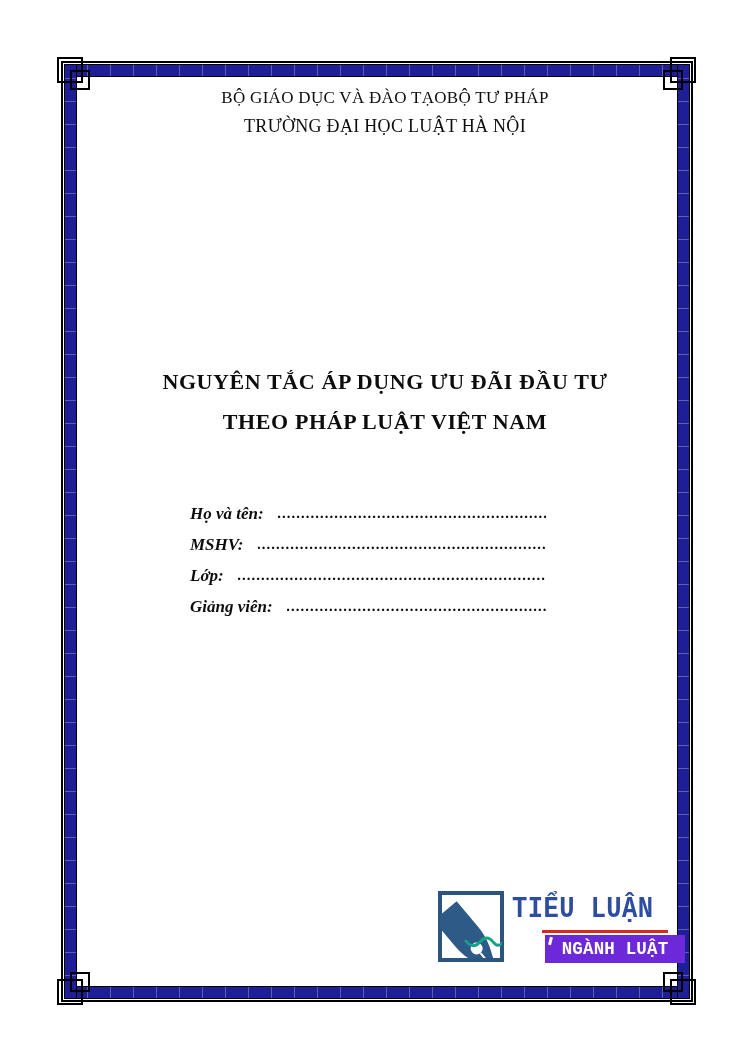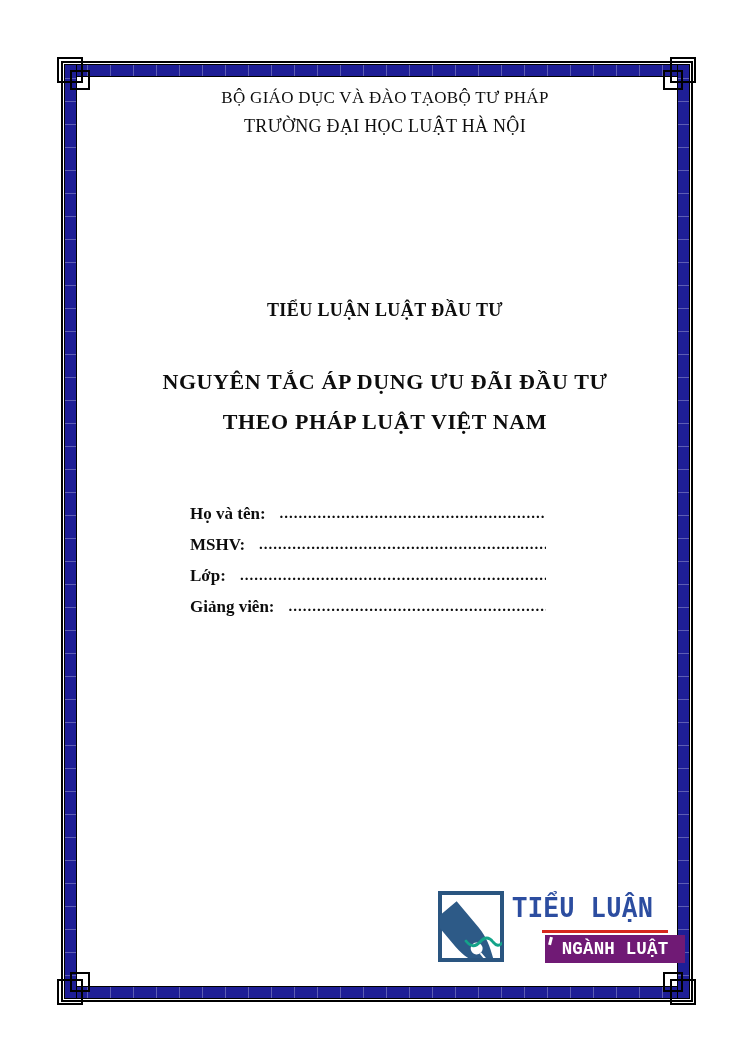--- a/index.html
+++ b/index.html
@@ -32,21 +32,21 @@
   .header2 { top:116px; font-size:18px; font-weight:normal; letter-spacing:.3px; }
   .subject { top:300px; font-size:18px; font-weight:bold; letter-spacing:.4px; }
   .title1  { top:369px; font-size:22px; font-weight:bold; letter-spacing:.6px; }
   .title2  { top:409px; font-size:22px; font-weight:bold; letter-spacing:.6px; }
   .year    { top:855px; font-size:17px; font-weight:bold; }
   
   .fields { position:absolute; left:190px; top:498px; width:356px; }
   .field-row {
     display:flex; align-items:flex-start; gap:14px;
     height:31px; line-height:31px;
-    font-size:17px; font-weight:bold; white-space:nowrap;
+    font-size:17px; font-weight:bold; white-space:nowrap;font-style:italic;
   }
   .field-label { flex:0 0 auto; }
   .field-dots  {
     flex:1 1 auto; overflow:hidden;
     font-size:15px; font-weight:bold; letter-spacing:1px;
   }
   
   .logo { position:absolute; left:438px; top:880px; width:252px; height:95px;
     font-family:Liberation Mono, monospace; }
   .pen-box {
@@ -58,21 +58,21 @@
     position:absolute; left:74px; top:12px;
     font-size:30px; font-weight:bold; color:#2c4da0;
     transform:scaleX(.85); transform-origin:left top; white-space:nowrap;
     letter-spacing:0.5px;
   }
   .brand-underline {
     position:absolute; left:104px; top:50px; width:126px; height:3px; background:#d6281e;
   }
   .badge {
     position:absolute; left:107px; top:55px; width:140px; height:28px;
-    background:#701a75; color:#fff; font-weight:bold; font-size:19px;
+    background:#6d28d9; color:#fff; font-weight:bold; font-size:19px;
     display:flex; align-items:center; justify-content:center;
     white-space:nowrap;
   }
   .badge-inner { transform:scaleX(.92); letter-spacing:.2px; }
   .badge-accent {
     position:absolute; left:4px; top:2px; width:3px; height:8px;
     background:#fff; transform:rotate(14deg);
   }
 </style>
 </head>
@@ -91,21 +91,20 @@
   <div class="corner-sq sq-big" style="left:670px; top:57px;"></div>
   <div class="corner-sq sq-small" style="left:663px; top:70px;"></div>
   <div class="corner-sq sq-big" style="left:57px;  top:979px;"></div>
   <div class="corner-sq sq-small" style="left:70px;  top:972px;"></div>
   <div class="corner-sq sq-big" style="left:670px; top:979px;"></div>
   <div class="corner-sq sq-small" style="left:663px; top:972px;"></div>
 
   <div class="cline header1">BỘ GIÁO DỤC VÀ ĐÀO TẠOBỘ TƯ PHÁP</div>
   <div class="cline header2">TRƯỜNG ĐẠI HỌC LUẬT HÀ NỘI</div>
 
-  <div class="cline subject">TIỂU LUẬN LUẬT ĐẦU TƯ</div>
   <div class="cline title2">THEO PHÁP LUẬT VIỆT NAM</div>
   <div class="cline title1">NGUYÊN TẮC ÁP DỤNG ƯU ĐÃI ĐẦU TƯ</div>
 
   <div class="fields">
     <div class="field-row">
       <span class="field-label">Họ và tên:</span>
       <span class="field-dots">........................................................................................................................</span>
     </div>
     <div class="field-row">
       <span class="field-label">MSHV:</span>

